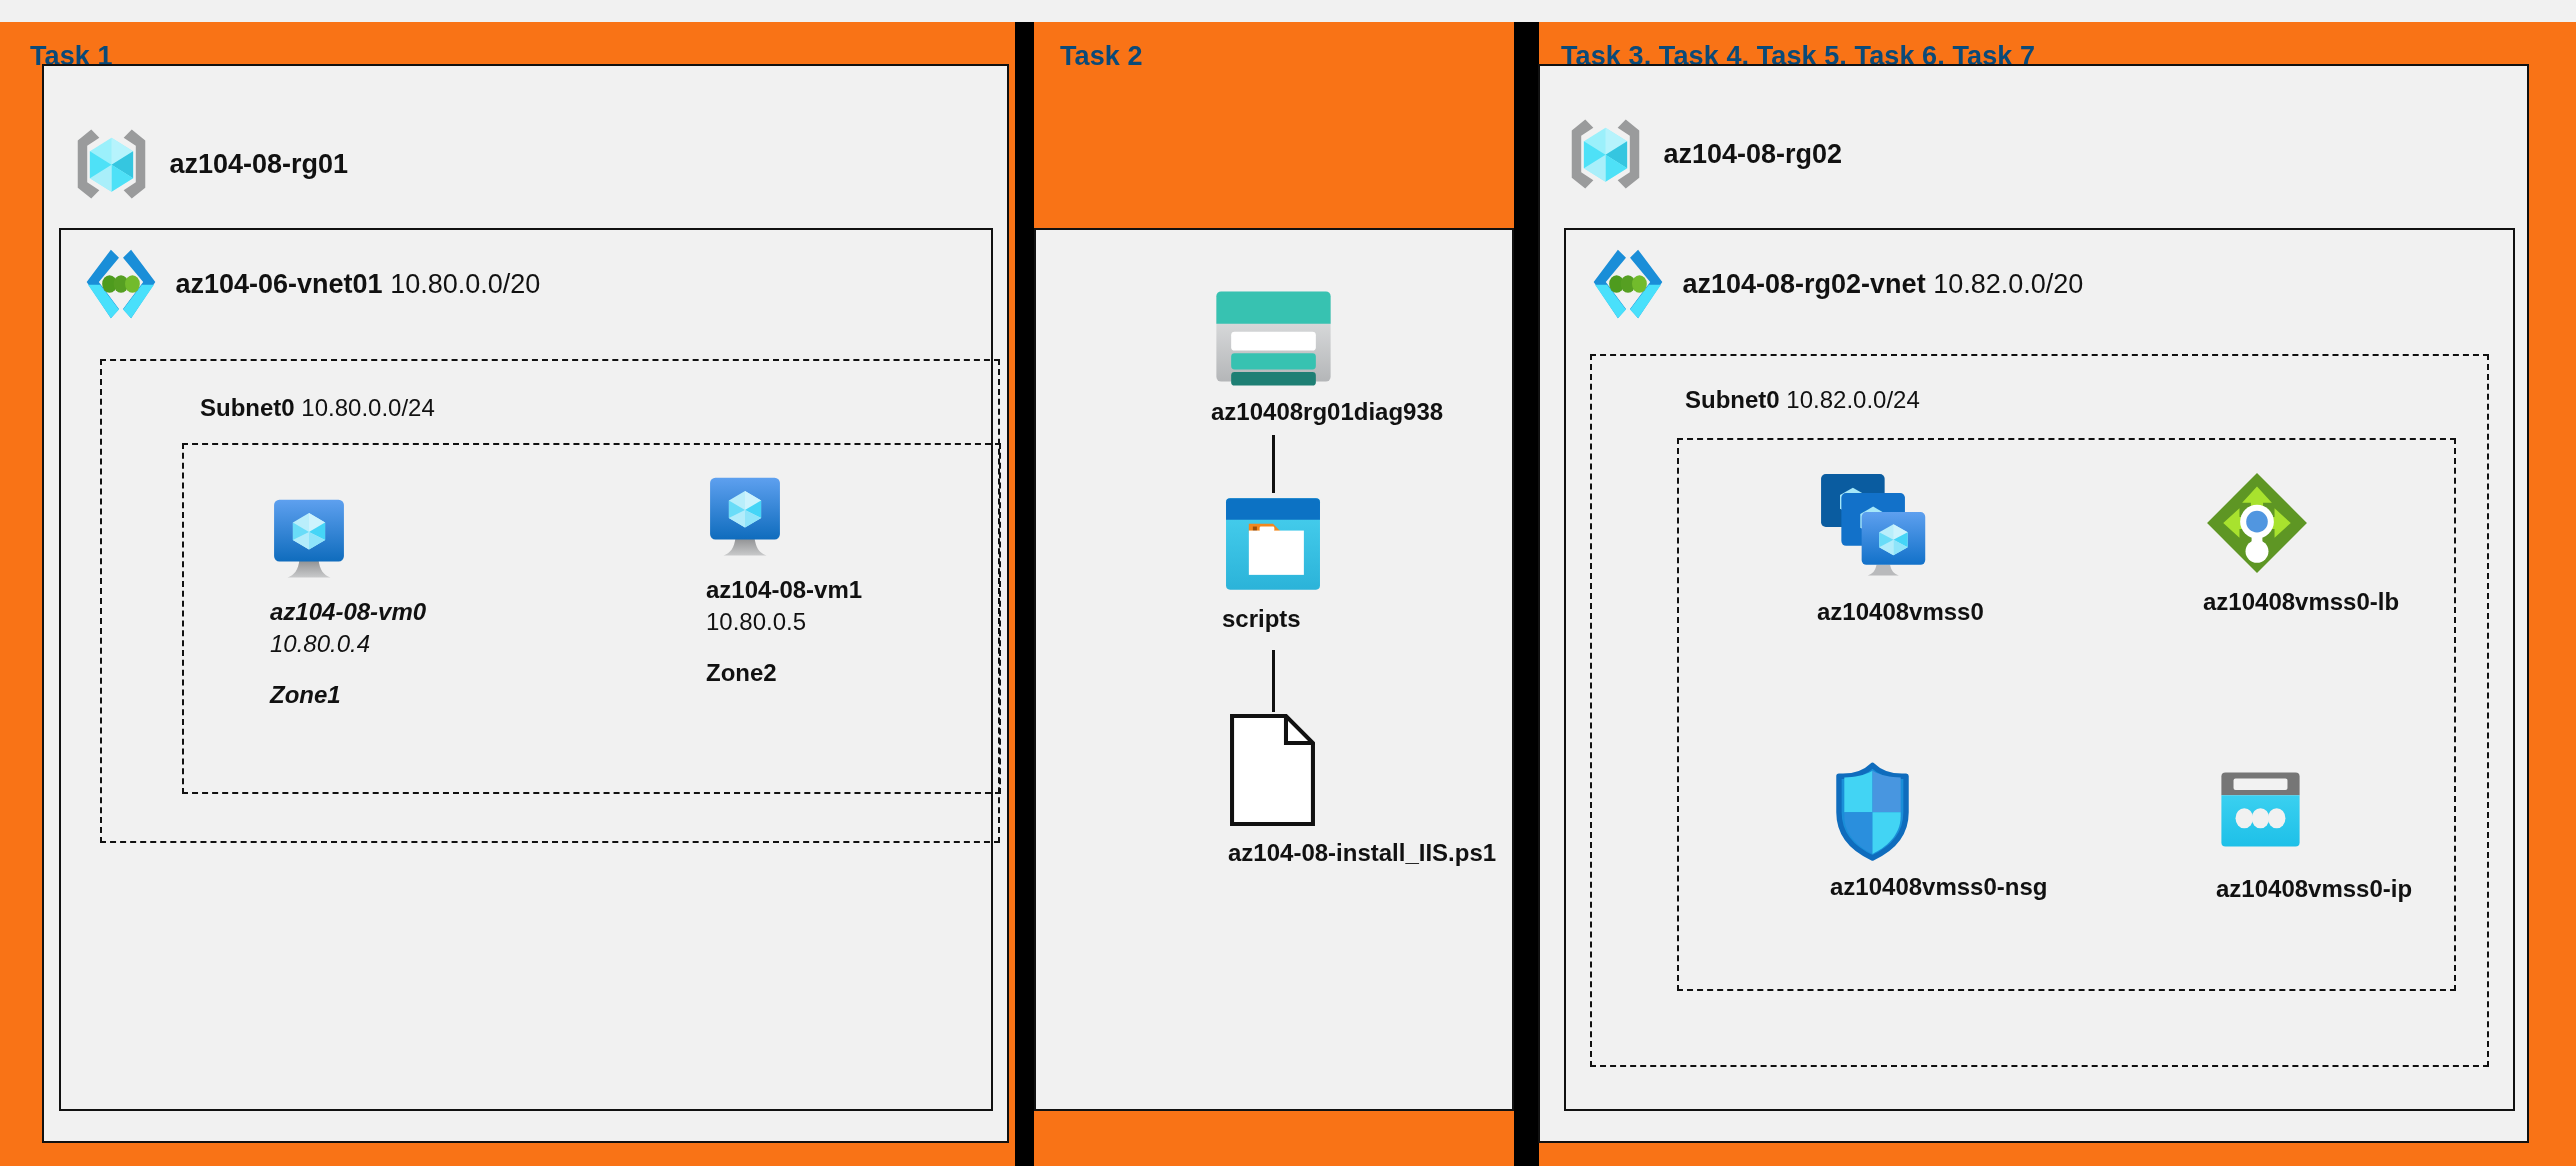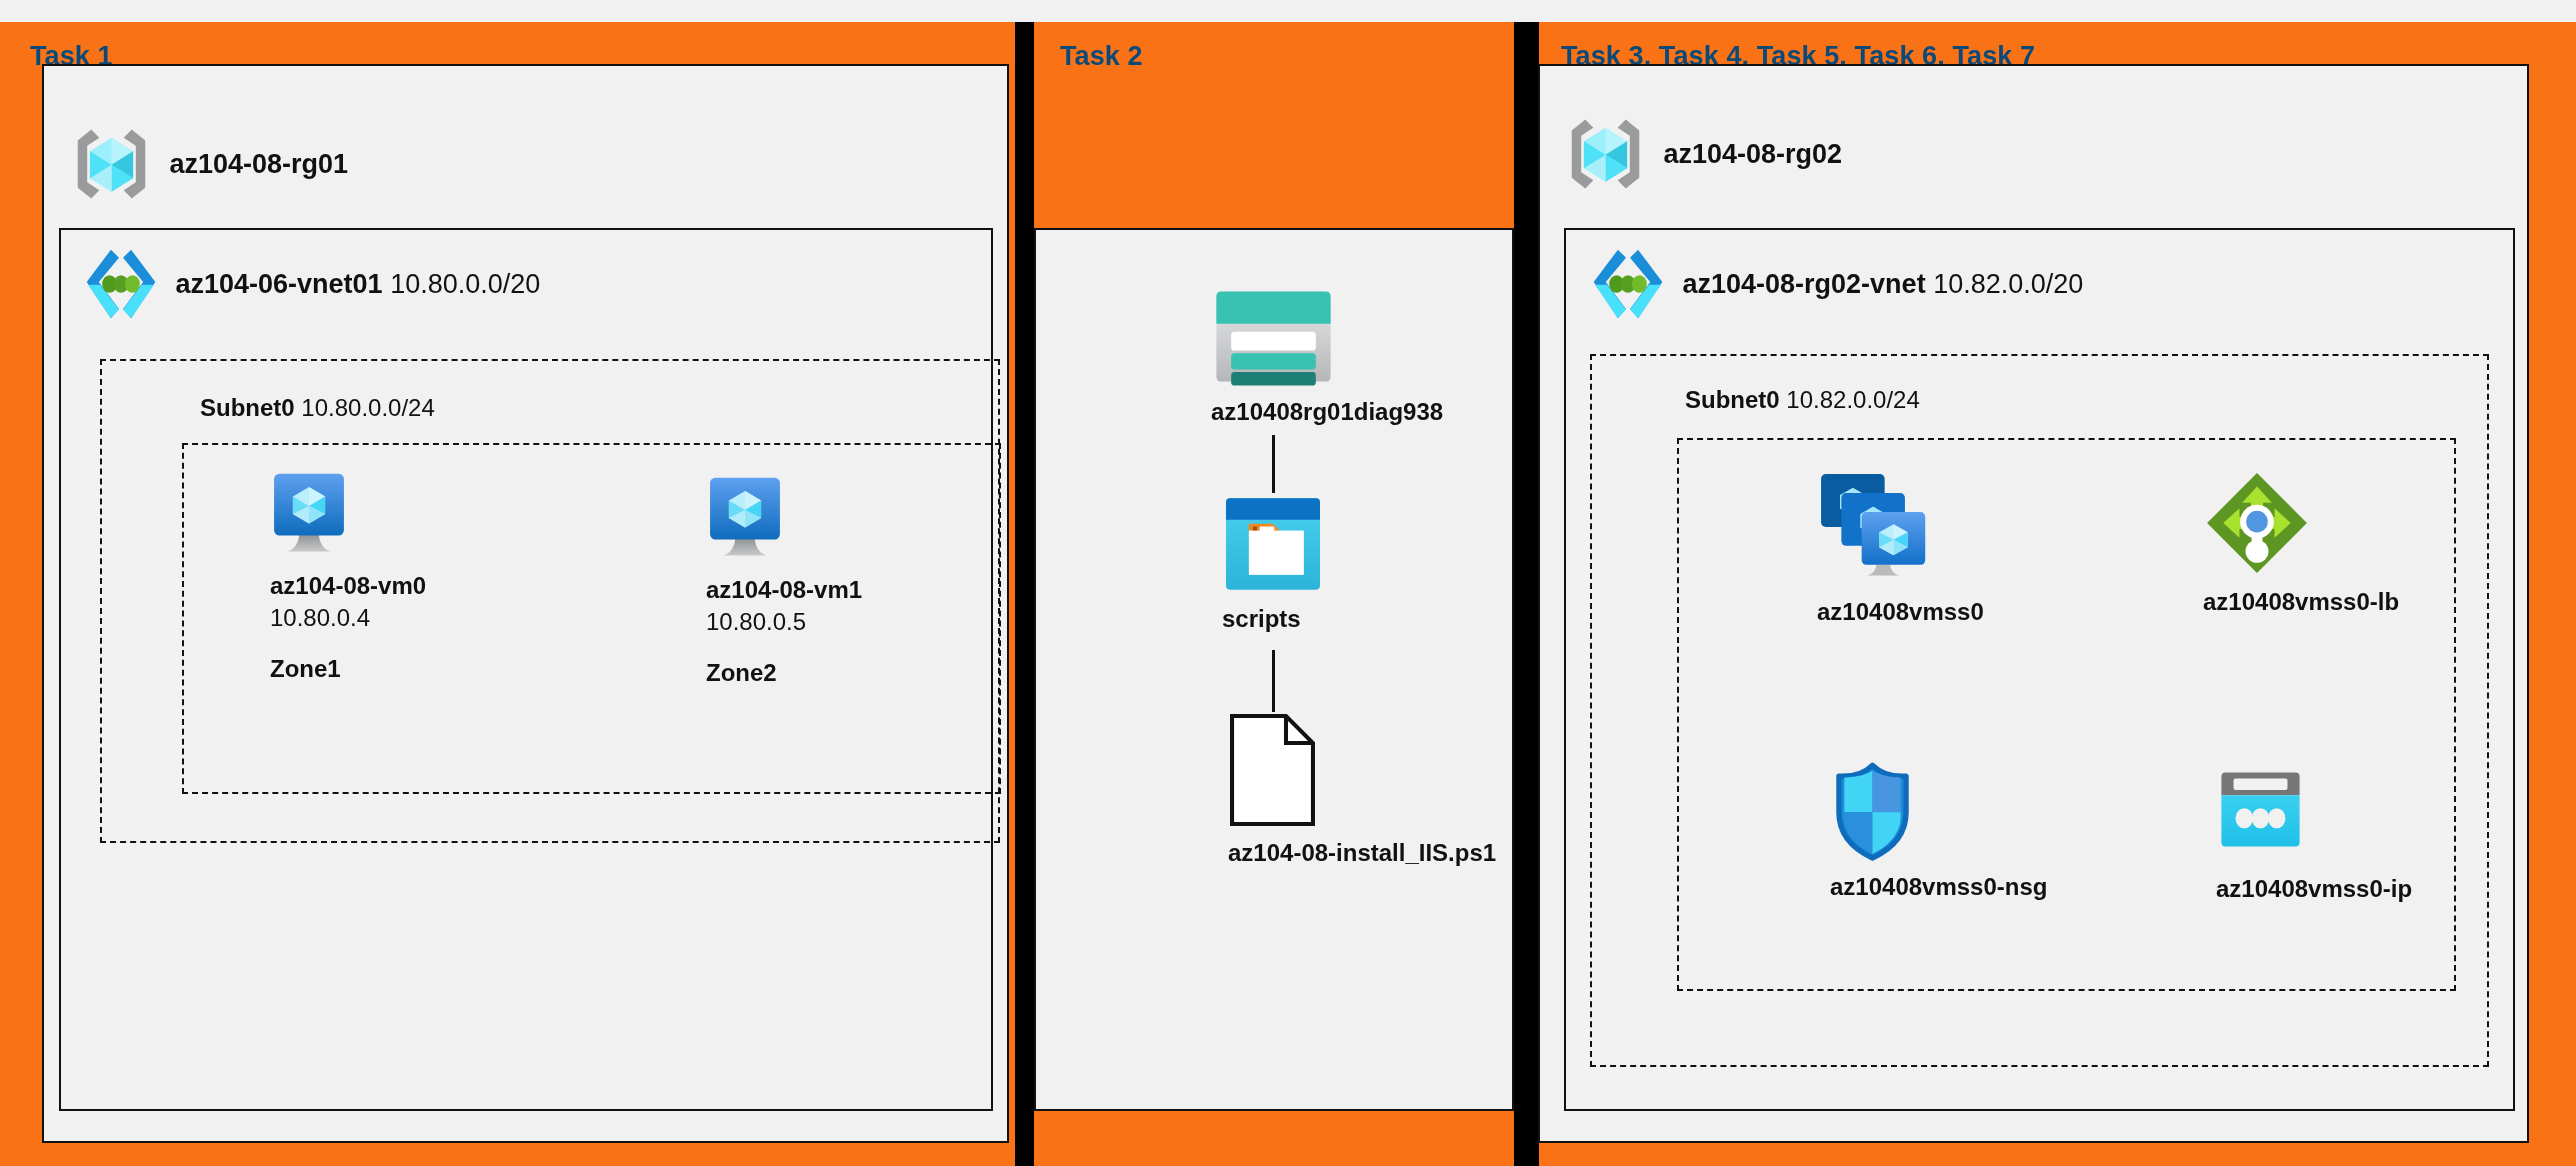--- a/index.html
+++ b/index.html
@@ -110,21 +110,21 @@
   </div>
 
   <div class="dashed-box" style="left:100px; top:337px; width:900px; height:484px;"></div>
   <div class="sub-label" style="left:200px; top:372px;">
     <span>Subnet0</span>
     <span class="cidr">10.80.0.0/24</span>
   </div>
 
   <div class="dashed-box" style="left:182px; top:421px; width:819px; height:351px;"></div>
 
-  <div class="node" style="left:270px; top:449px;">
+  <div class="node" style="left:270px; top:475px;font-style:italic;">
     <span>
       <svg width="78" height="90" viewBox="0 0 116 134">
         <defs>
           <linearGradient id="vmg" x1="0" y1="0" x2="0" y2="1">
             <stop offset="0" stop-color="#5ea0ef"></stop>
               <stop offset="1" stop-color="#0f6cbd"></stop>
           </linearGradient>
           <linearGradient id="stg" x1="0" y1="0" x2="0" y2="1">
             <stop offset="0" stop-color="#8b8c8e"></stop>
               <stop offset="1" stop-color="#c9cacb"></stop>

